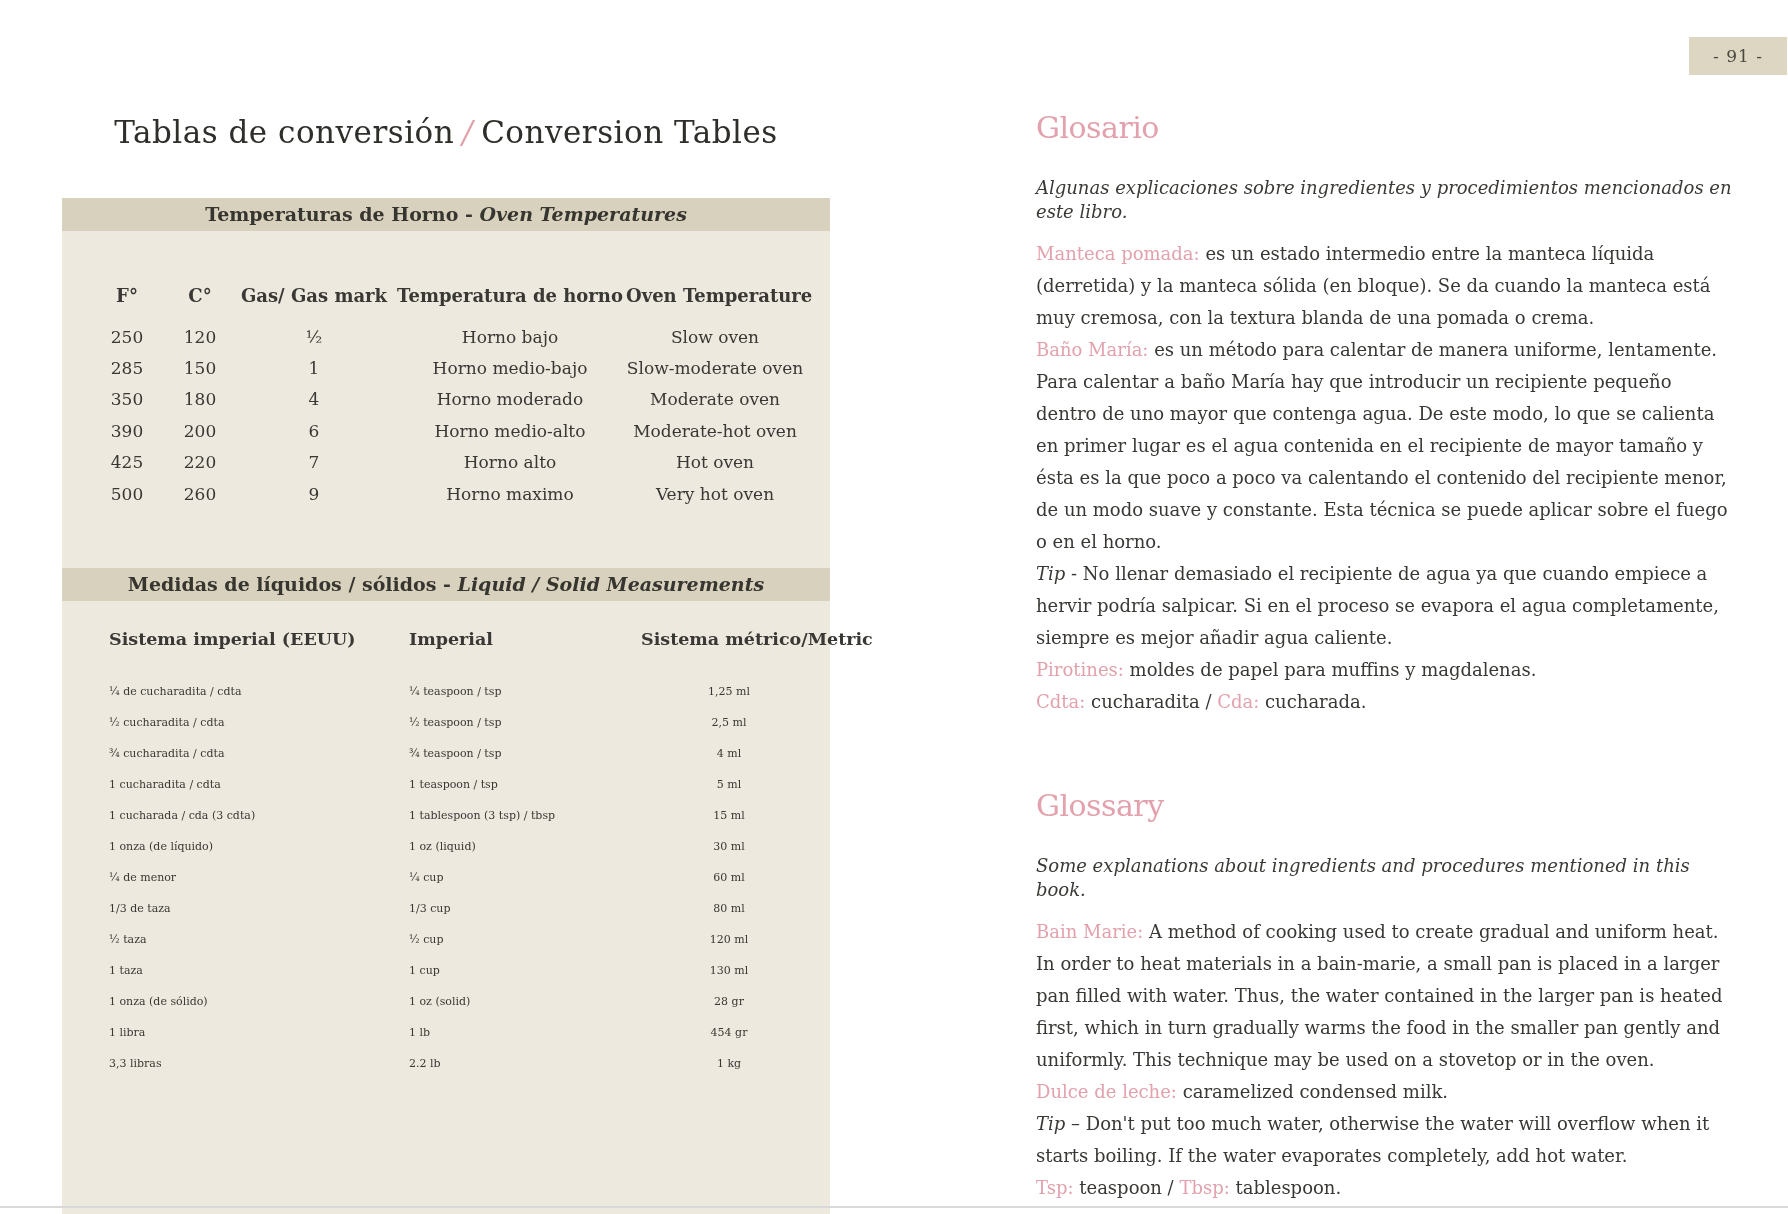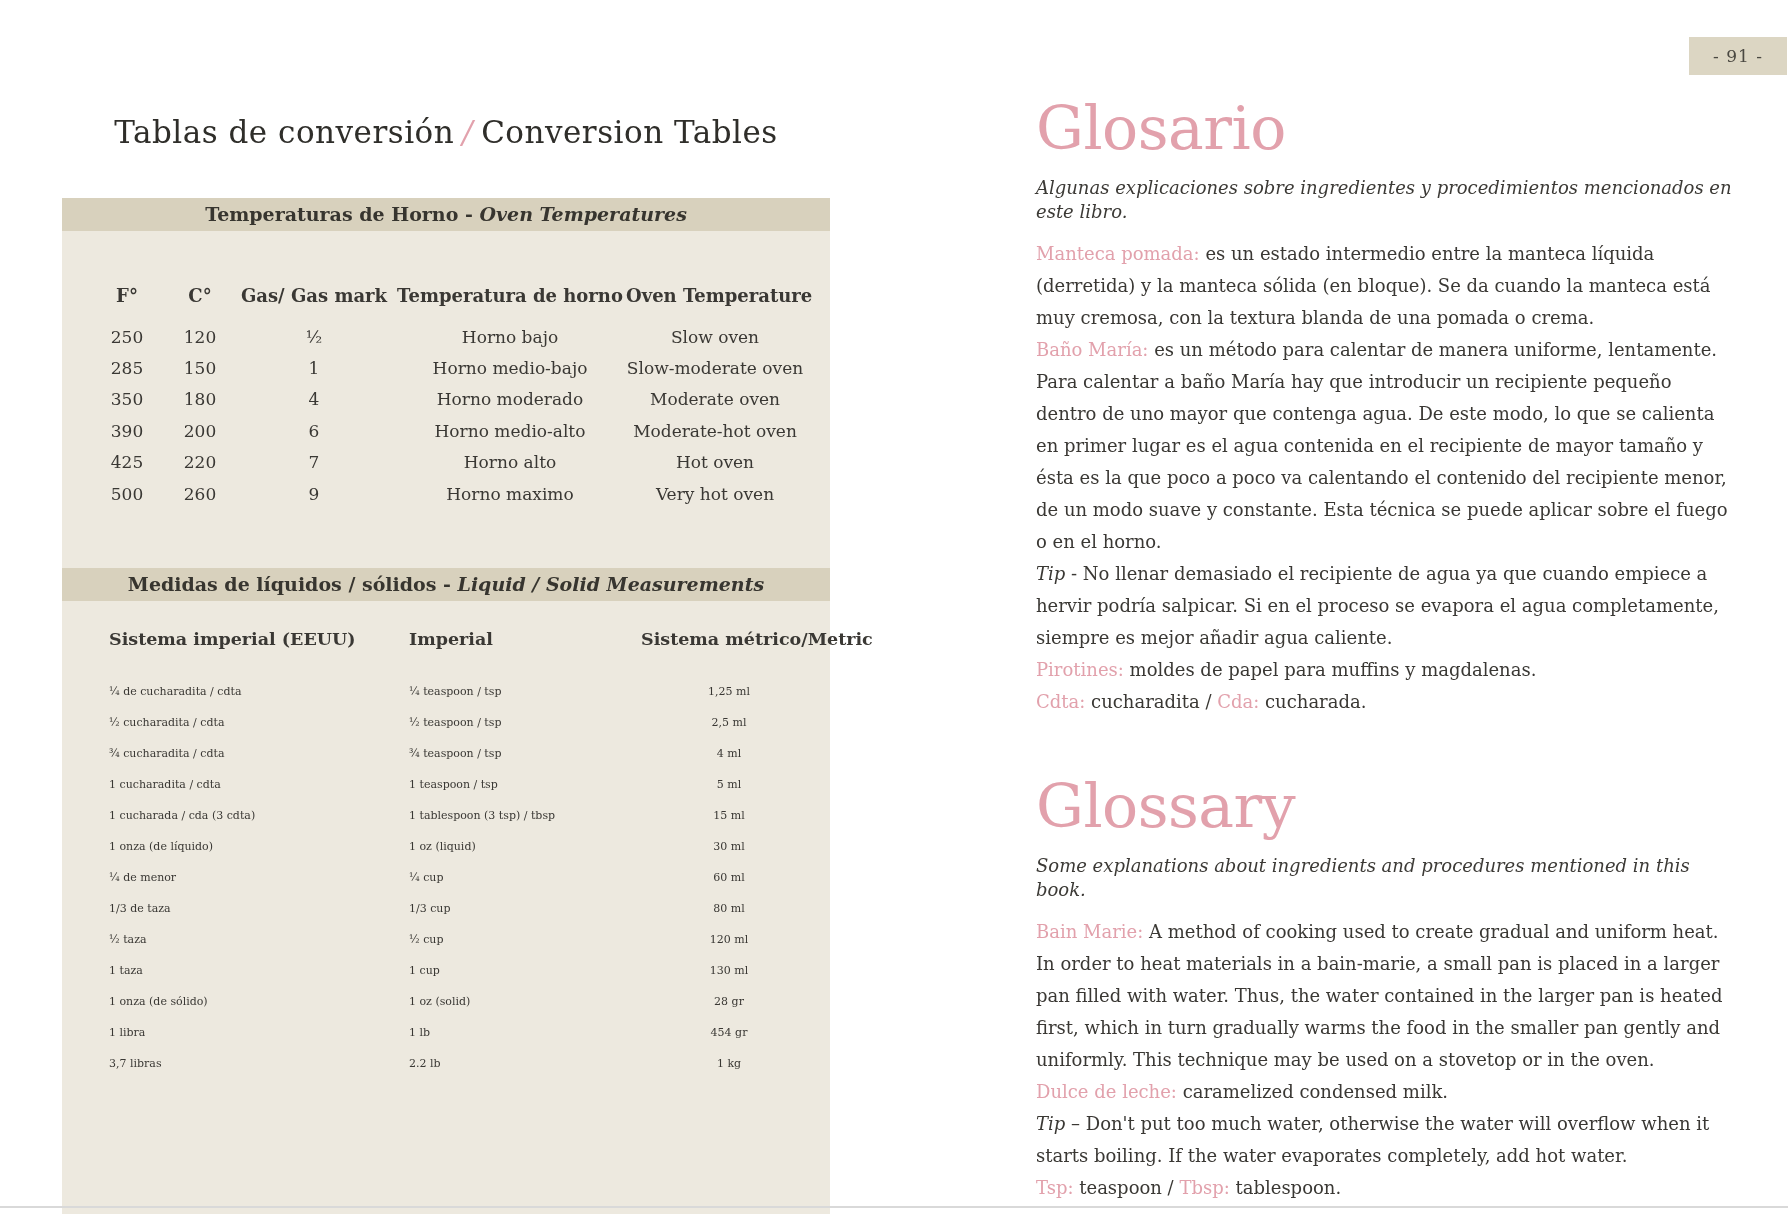--- a/index.html
+++ b/index.html
@@ -44,21 +44,21 @@
   .mrow{height:31px;font-size:11px;}
   .mrow > div:last-child{text-align:center;}
   
   .badge{
     position:absolute;left:1689px;top:37px;width:98px;height:38px;
     background:var(--badge);text-align:center;line-height:38px;
     font-size:17px;color:#4A4841;letter-spacing:1px;
   }
   .right{position:absolute;left:1036px;top:0;width:700px;}
   .gtitle{
-    color:var(--pink);font-size:60px;line-height:48px;letter-spacing:-0.5px;
+    color:var(--pink);font-size:30px;line-height:48px;letter-spacing:-0.5px;
   }
   .gtitle1{margin-top:104px;}
   .gtitle2{margin-top:64px;}
   .gsub{margin-top:24px;font-size:18px;line-height:24px;font-style:italic;color:#3C3A36;}
   .entries{margin-top:14px;font-size:18px;line-height:32px;}
   .entry{margin:0;}
   .seg-term{color:var(--pink);}
   .seg-italic{font-style:italic;}
   .bottom-line{
     position:absolute;left:0;top:1206px;width:1788px;height:2px;background:var(--line);
@@ -195,21 +195,21 @@
         <div>1 onza (de sólido)</div>
         <div>1 oz (solid)</div>
         <div>28 gr</div>
       </div>
       <div class="mrow">
         <div>1 libra</div>
         <div>1 lb</div>
         <div>454 gr</div>
       </div>
       <div class="mrow">
-        <div>3,7 libras</div>
+        <div>3,3 libras</div>
         <div>2.2 lb</div>
         <div>1 kg</div>
       </div>
     </div>
 
 </div>
 
 <div class="right">
 
   <div class="gtitle gtitle1">Glosario</div>

